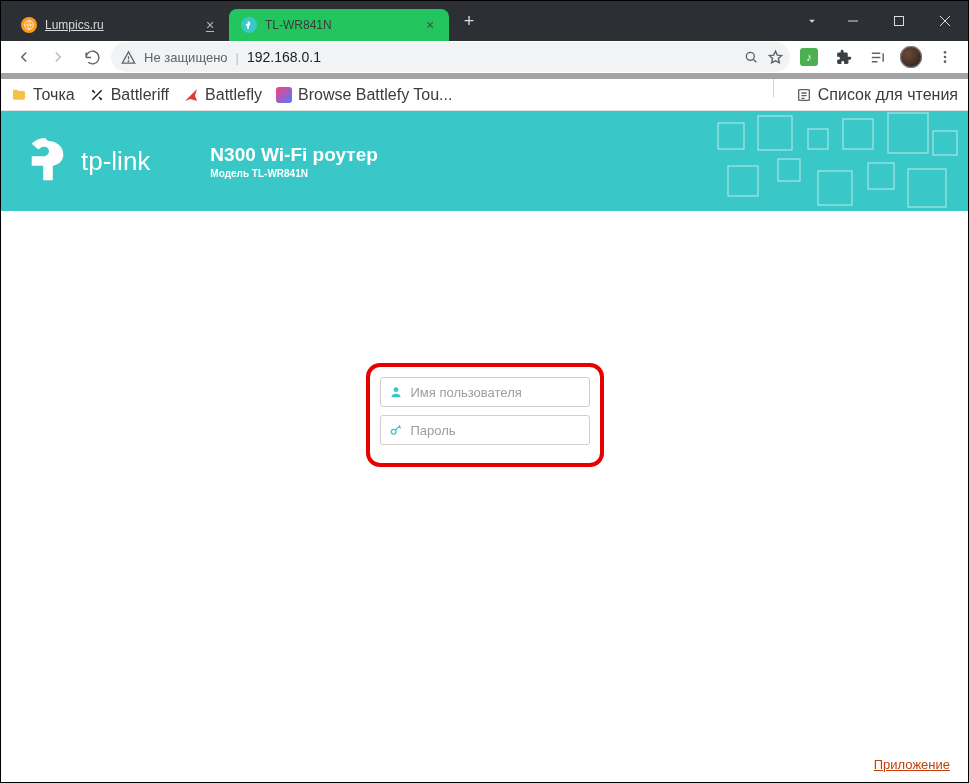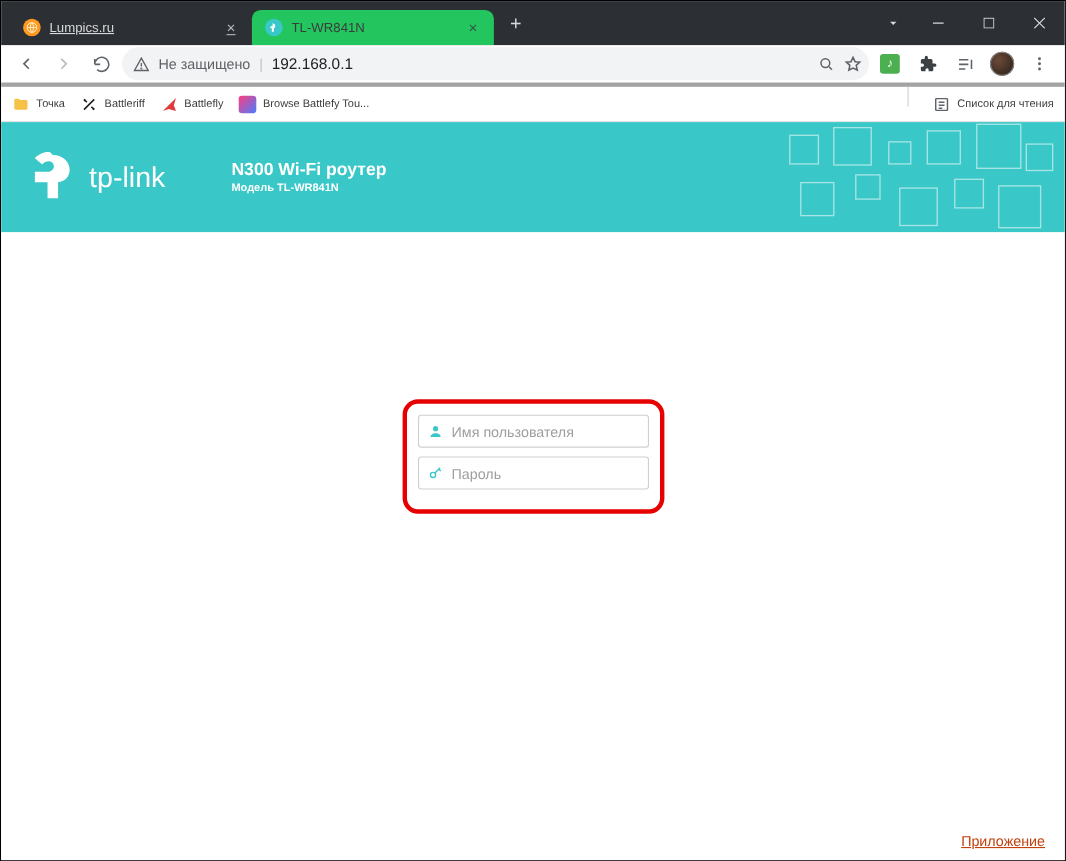--- a/index.html
+++ b/index.html
@@ -13,46 +13,46 @@
   .tab.active { background: #22c55e; color: #3c3c3c; }
   .tab .favicon { width: 16px; height: 16px; border-radius: 50%; flex-shrink: 0; display:flex; align-items:center; justify-content:center; }
   .tab .tab-title { font-size: 12px; white-space: nowrap; overflow: hidden; text-overflow: ellipsis; flex:1; }
   .tab .tab-close { width: 14px; height: 14px; display:flex; align-items:center; justify-content:center; font-size: 14px; color: inherit; opacity:.8; }
   .newtab { width: 28px; height: 28px; align-self: center; margin-left: 6px; color:#d8d9da; display:flex; align-items:center; justify-content:center; border-radius: 4px; font-size:18px; }
   .wincontrols { display:flex; }
   .wctl { width: 46px; display:flex; align-items:center; justify-content:center; color:#d8d9da; }
   .wctl svg { width: 10px; height:10px; }
 
   
-  .toolbar { height: 38px; background:#ffffff; display:flex; align-items:center; padding: 0 8px; gap:4px; border-bottom:4px solid #a3a3a3; }
+  .toolbar { height: 38px; background:#ffffff; display:flex; align-items:center; padding: 0 8px; gap:4px; border-bottom:6px solid #a3a3a3; }
   .navbtn { width: 30px; height: 30px; display:flex; align-items:center; justify-content:center; color:#5f6368; border-radius:50%; }
   .navbtn.disabled { color:#b9bbbe; }
   .addrbar { flex:1; height: 30px; background:#f1f3f4; border-radius: 15px; display:flex; align-items:center; padding:0 6px 0 10px; gap:8px; color:#5f6368; font-size:13px; }
   .addrbar .url { flex:1; outline:none; border:none; background:transparent; color:#202124; font-size:14px; }
   .addrbar .secure-label { font-size:13px; color:#5f6368; }
   .iconbtn { width: 30px; height:30px; display:flex; align-items:center; justify-content:center; color:#5f6368; border-radius:50%; }
   .ext-music { width:18px; height:18px; background:#4caf50; border-radius:3px; display:flex;align-items:center;justify-content:center;color:#fff;font-size:11px;font-weight:bold; }
   .avatar { width:22px; height:22px; border-radius:50%; background: radial-gradient(circle at 35% 35%, #6b4a37 0%, #3a2a20 70%, #1a120e 100%); box-shadow: inset 0 0 0 1px #888; }
 
   
-  .bookbar { height: 32px; background:#ffffff; border-bottom:1px solid #e3e3e3; display:flex; padding:0 10px; gap:14px; font-size:10px; color:#3c3c3c; }
+  .bookbar { height: 32px; background:#ffffff; border-bottom:1px solid #e3e3e3; display:flex; padding:0 10px; gap:14px; font-size:16px; color:#3c3c3c; }
   .bm { display:flex; align-items:center; gap:6px; cursor:pointer; }
   .bm .bm-ico { width:16px; height:16px; display:flex;align-items:center;justify-content:center; font-size:14px; }
   .bookbar .spacer { flex:1; }
   .readlist { display:flex; align-items:center; gap:6px; color:#3c3c3c; }
   .rl-divider { width:1px; height:18px; background:#d0d0d0; margin-right:8px; }
 
   
   .page { position:relative; height: calc(783px - 40px - 38px - 32px - 2px); background:#fff; }
   .tp-header { height: 100px; background:#3ac7c7; position:relative; overflow:hidden; display:flex; align-items:center; padding-left:24px; }
   .tp-logo { display:flex; align-items:center; gap:10px; color:#fff; }
   .tp-logo svg { width:46px; height:46px; }
   .tp-logo-text { font-size:26px; font-weight:400; letter-spacing:0; font-family: Arial, sans-serif; }
   .tp-headtext { margin-left:60px; color:#fff; }
-  .tp-headtext .prod { font-size:16px; font-weight:700; }
+  .tp-headtext .prod { font-size:19px; font-weight:700; }
   .tp-headtext .model { font-size:10px; font-weight:700; margin-top:2px; }
   .tp-pattern { position:absolute; right:0; top:0; height:100%; width:260px; opacity:.55; }
 
   .login-wrap { position:absolute; top: 252px; left:50%; transform:translateX(-50%);border-radius:20px; }
   .login-box { width: 238px; padding: 10px; border: 4px solid #e60000; border-radius: 14px; background:#fff; }
   .login-box .field { width:100%; height: 30px; border:1px solid #cfcfcf; border-radius:3px; background:#fff; display:flex; align-items:center; padding:0 8px; gap:8px; margin-bottom:8px; }
   .login-box .field input { flex:1; border:none; outline:none; font-size:13px; color:#555; background:transparent; }
   .login-box .field input::placeholder { color:#9e9e9e; }
   .login-box .field .fico { width:14px; height:14px; color:#3ac7c7; flex-shrink:0; }
   .login-btn { width:100%; height:32px; background:#34c7c0; color:#fff; border:none; font-size:14.5px; cursor:pointer; }

